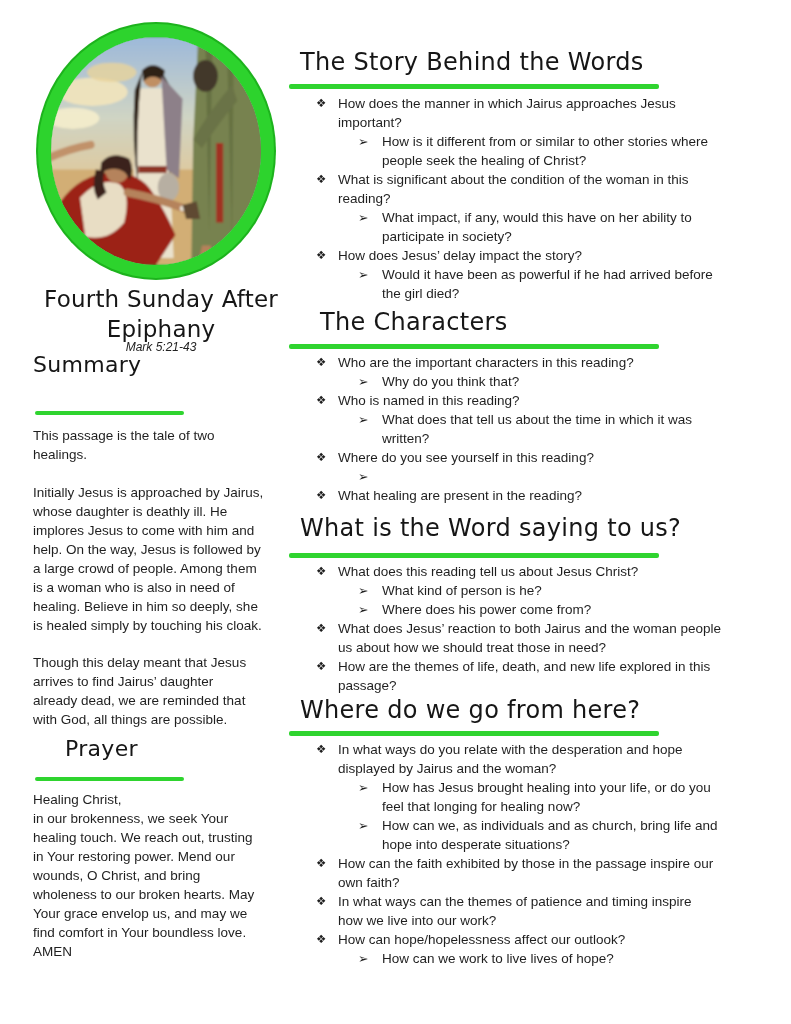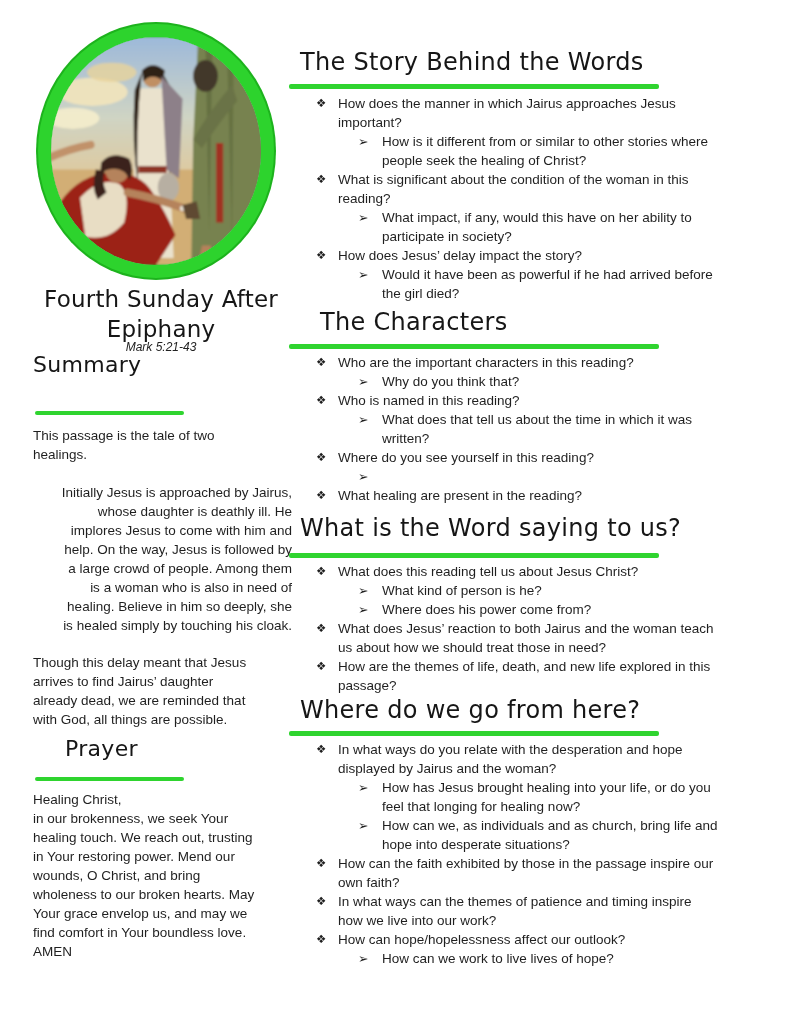--- a/index.html
+++ b/index.html
@@ -127,21 +127,21 @@
 
   <div class="page-title">Fourth Sunday After
 Epiphany</div>
   <div class="scripture-ref">Mark 5:21-43</div>
 
   <div class="side-heading" style="top:352px;">Summary</div>
   <div class="rule rule-left" style="top:411px;"></div>
 
   <div class="side-par" style="top:426px;">This passage is the tale of two
 healings.</div>
-  <div class="side-par" style="top:483px;text-align:right;">Initially Jesus is approached by Jairus,
+  <div class="side-par" style="top:483px;">Initially Jesus is approached by Jairus,
 whose daughter is deathly ill. He
 implores Jesus to come with him and
 help. On the way, Jesus is followed by
 a large crowd of people. Among them
 is a woman who is also in need of
 healing. Believe in him so deeply, she
 is healed simply by touching his cloak.</div>
   <div class="side-par" style="top:653px;">Though this delay meant that Jesus
 arrives to find Jairus’ daughter
 already dead, we are reminded that
@@ -239,21 +239,21 @@
       <div class="li l2">
         <span class="bullet">➢</span>
         <span class="li-text">What kind of person is he?</span>
       </div>
       <div class="li l2">
         <span class="bullet">➢</span>
         <span class="li-text">Where does his power come from?</span>
       </div>
       <div class="li l1">
         <span class="bullet">❖</span>
-        <span class="li-text">What does Jesus’ reaction to both Jairus and the woman teach
+        <span class="li-text">What does Jesus’ reaction to both Jairus and the woman people
 us about how we should treat those in need?</span>
       </div>
       <div class="li l1">
         <span class="bullet">❖</span>
         <span class="li-text">How are the themes of life, death, and new life explored in this
 passage?</span>
       </div>
     </div>
 
   <div class="sec-heading" style="top:696px;">Where do we go from here?</div>

